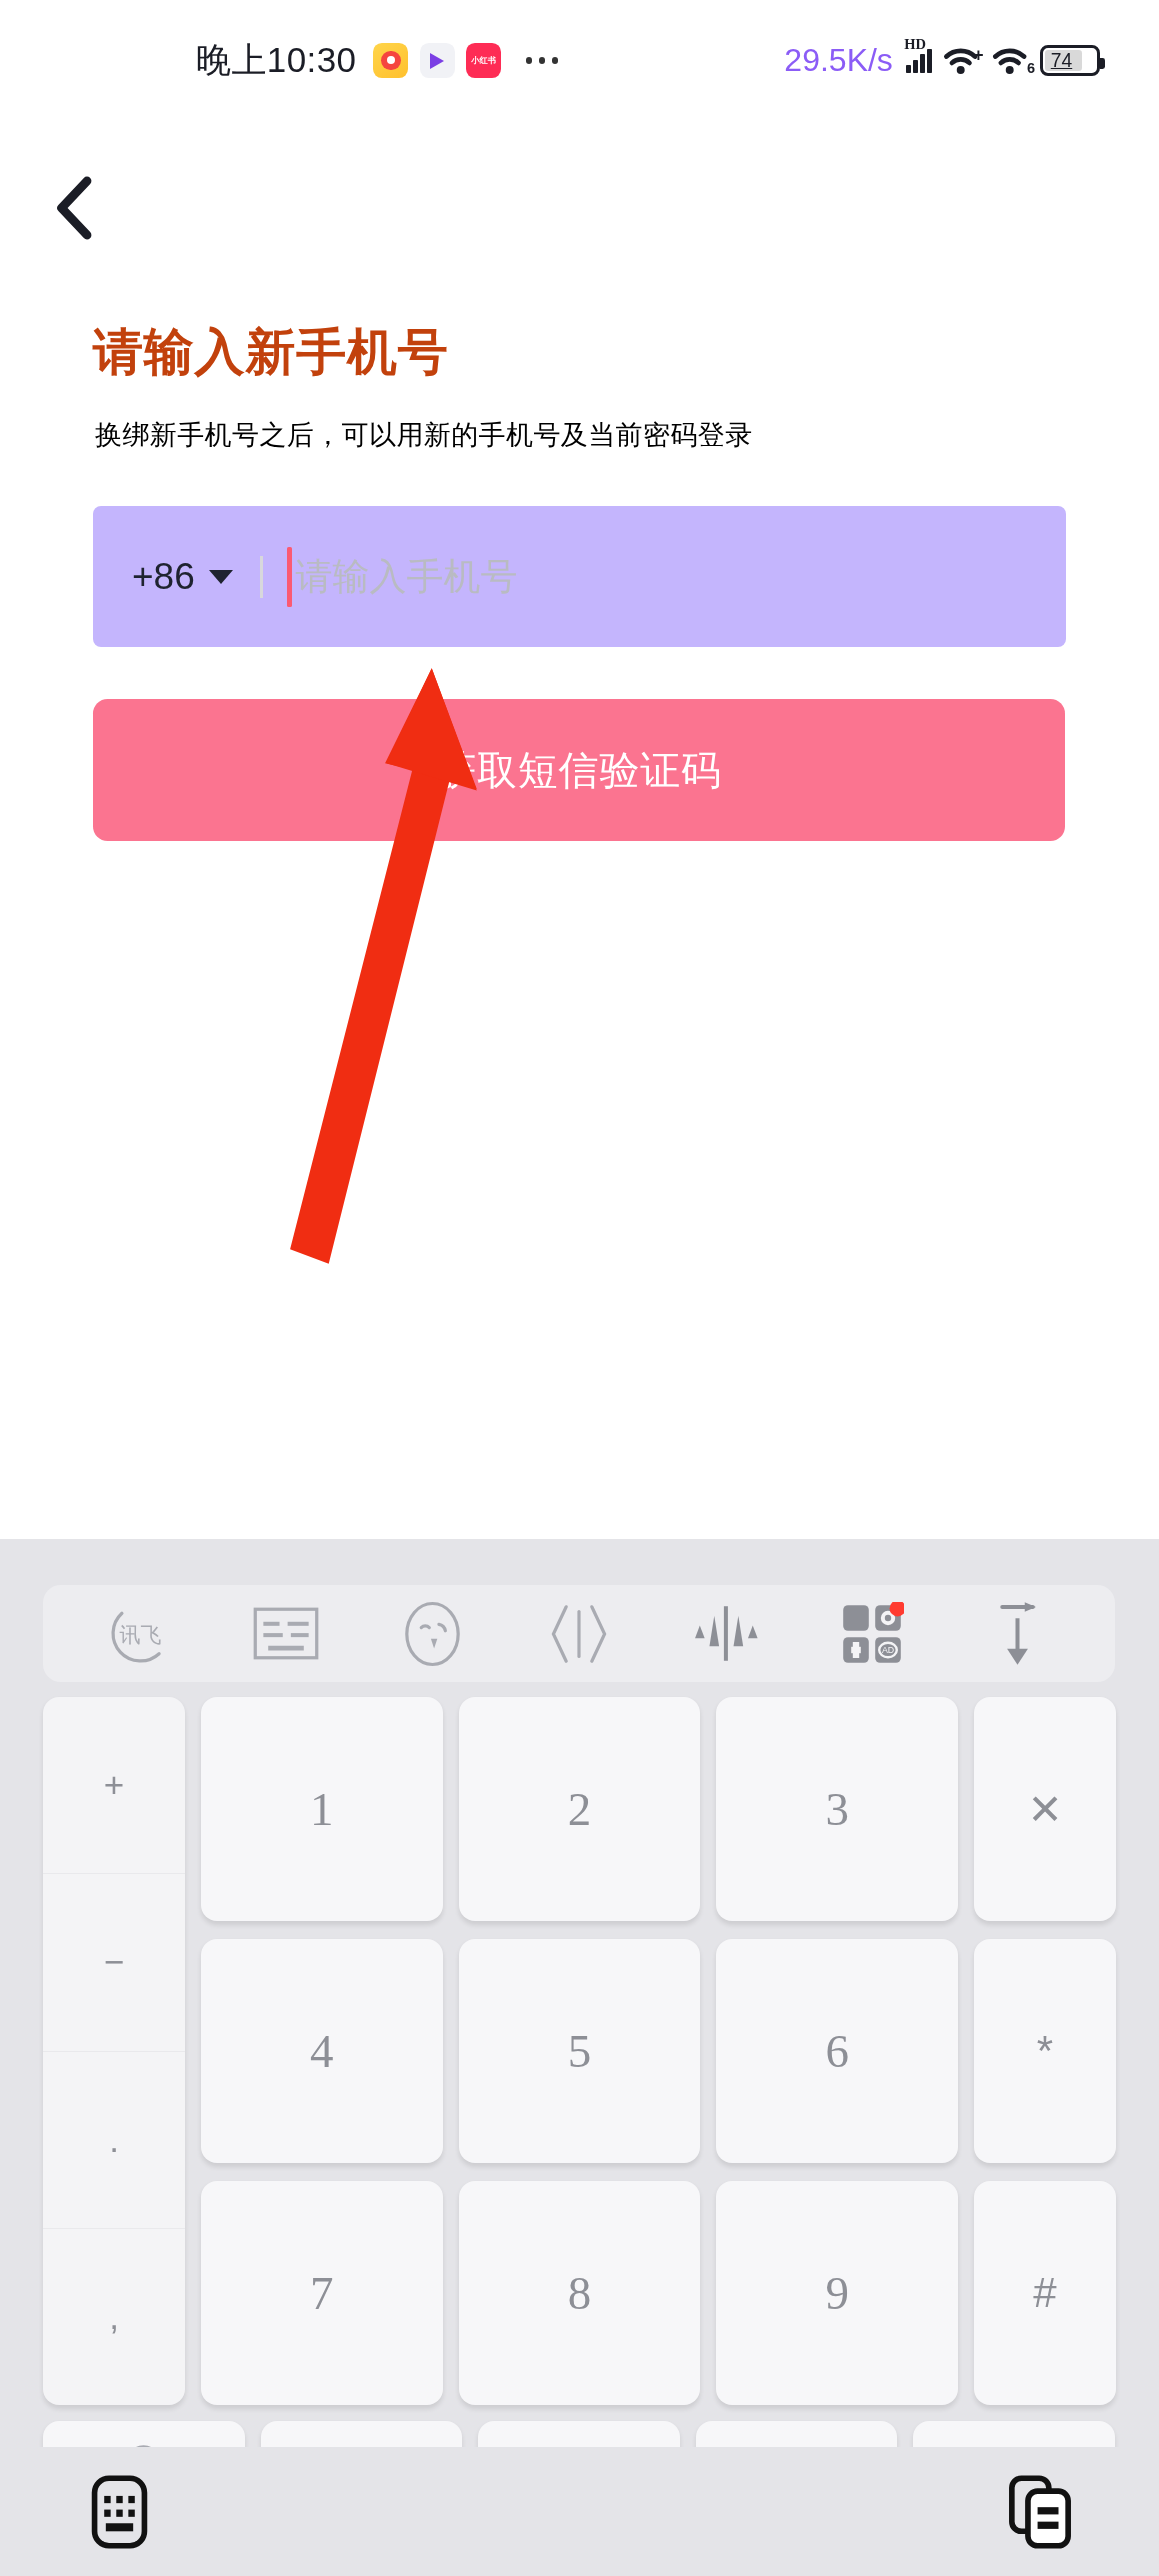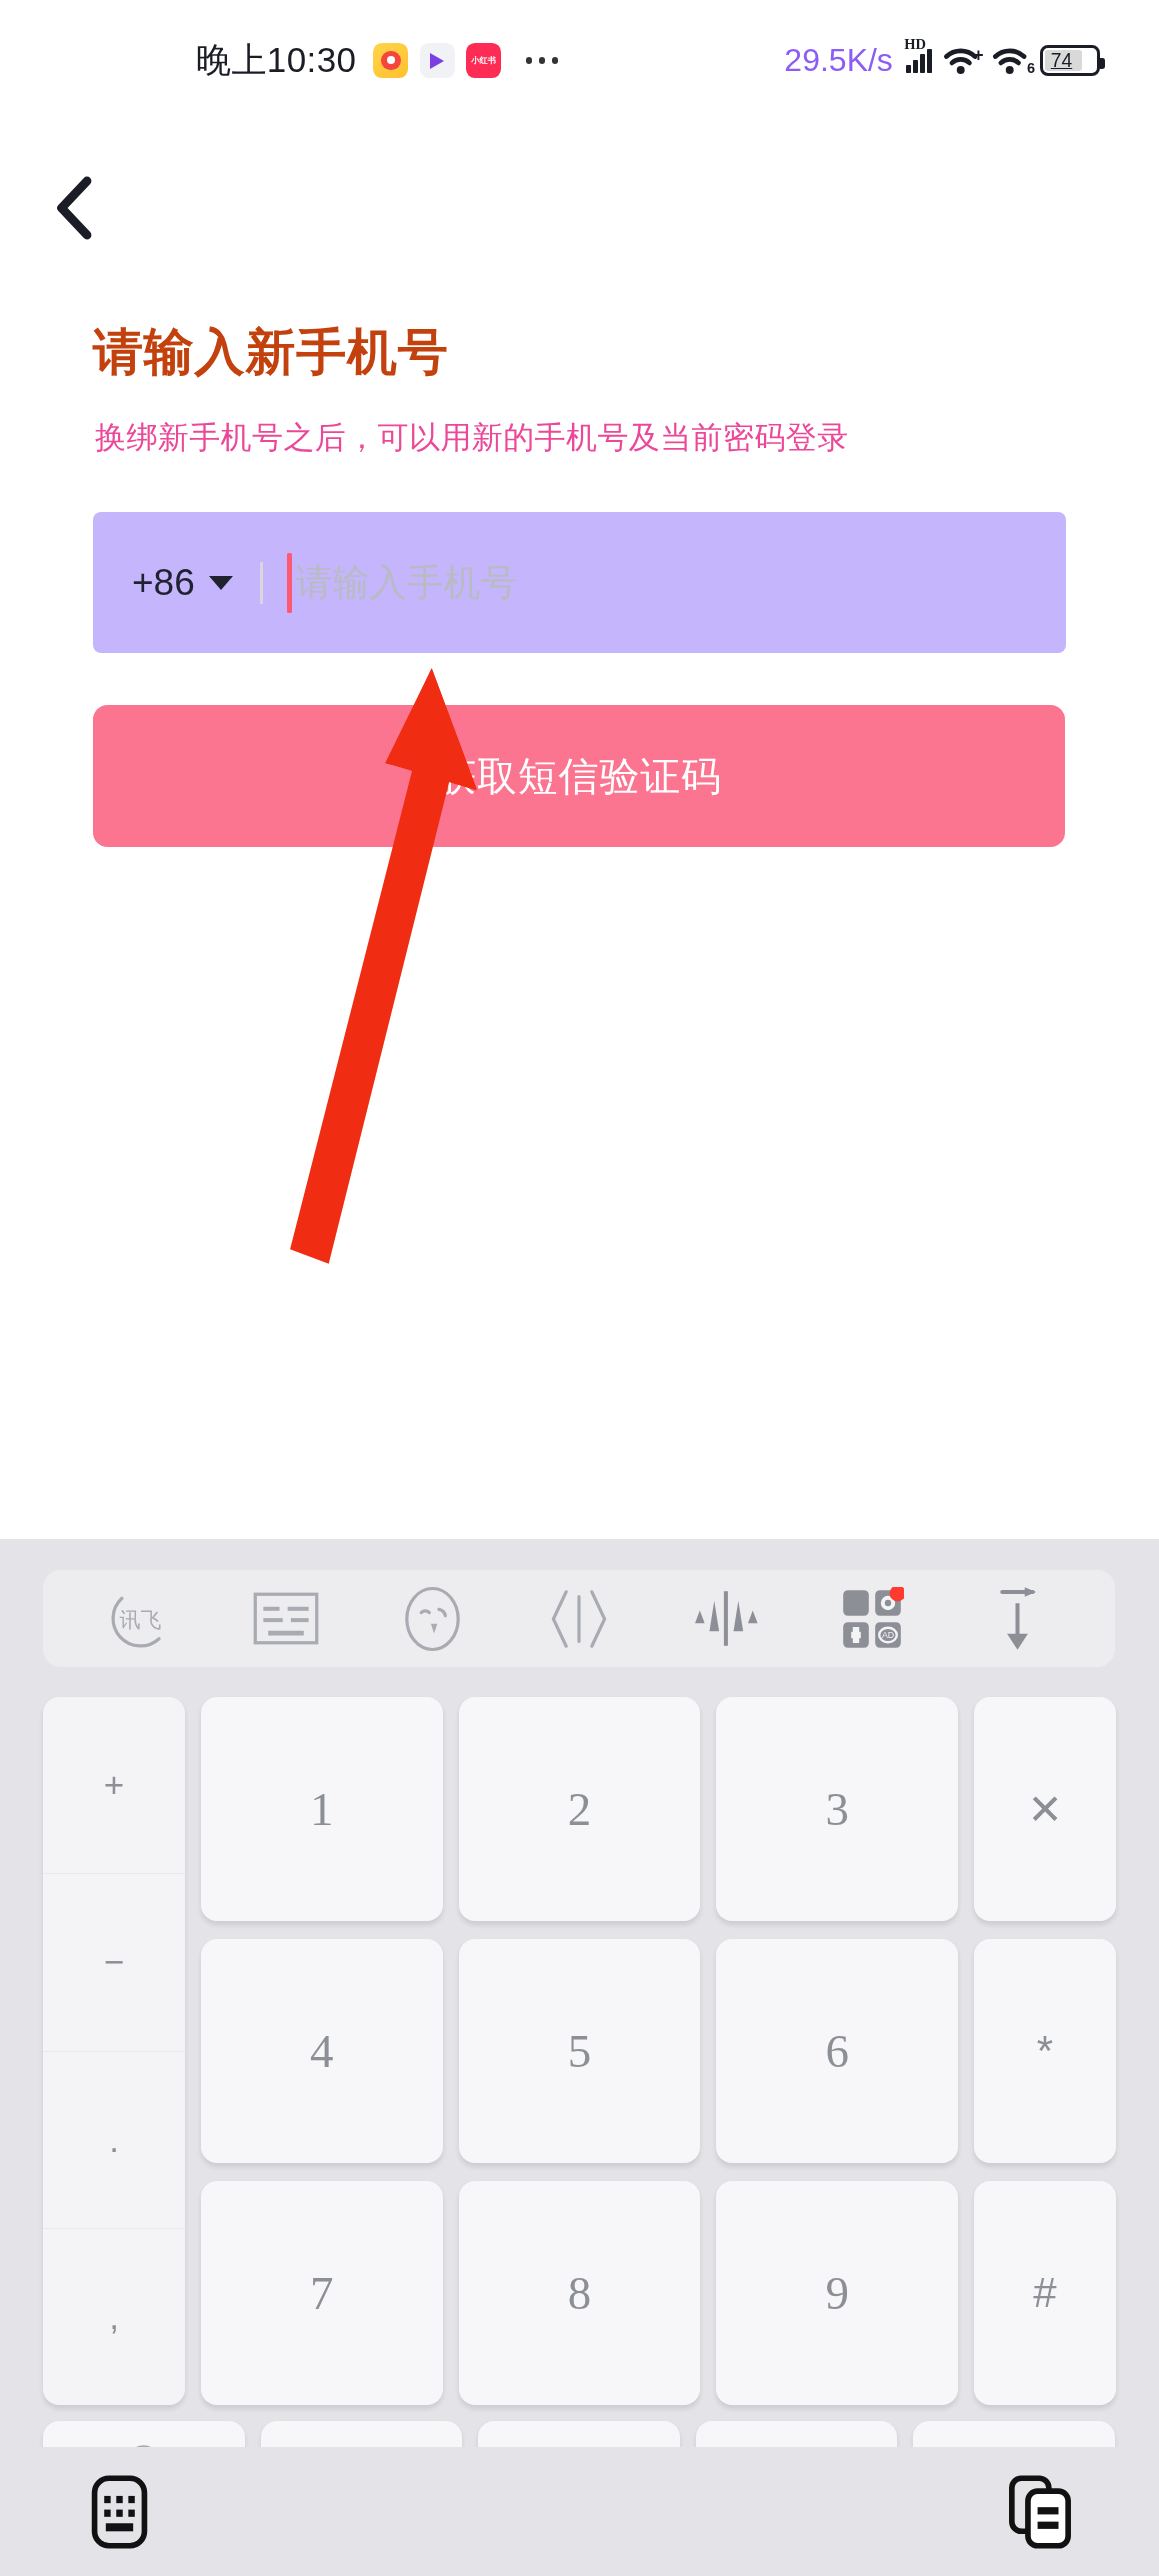--- a/index.html
+++ b/index.html
@@ -95,21 +95,21 @@
 
   
   #content { position:absolute; top:266px; left:0; width:1159px; }
   #page-title {
     margin:53px 0 0 93px;
     font-size:50px; font-weight:bold; color:#c2410c;
     letter-spacing:0.8px;
   }
   #page-subtitle {
     margin:31px 8px 0 95px;
-    font-size:31px; color:#ec4899; letter-spacing:0.4px;
+    font-size:27px; color:#000000; letter-spacing:0.4px;
   }
 
   #phone-input-row {
     margin:53px 93px 0 93px;
     height:141px; background:#f8f8f8; border-radius:8px;
     display:flex; align-items:center; padding:0 39px;
   }
   #country-code-select {
     display:flex; align-items:center; gap:14.5px; cursor:pointer;
   }
@@ -147,21 +147,21 @@
     width:338px; height:612px; pointer-events:none;
   }
 
   
   #keyboard {
     position:absolute; left:0; top:1539px;
     width:1159px; height:1037px;
     background:#e4e4e8;
   }
   #kb-toolbar {
-    position:absolute; top:31px; left:43px;
+    position:absolute; top:46px; left:43px;
     width:1072px; height:97px;
     background:#ededf0; border-radius:17.7px;
     display:flex; align-items:center; justify-content:space-around;
     padding:0 24px;
   }
   .tb-item { width:77px; height:77px; display:flex; align-items:center; justify-content:center; cursor:pointer; position:relative;}
 
   #kb-keys {
     position:absolute; top:158px; left:0;
     width:1159px; height:708px;

